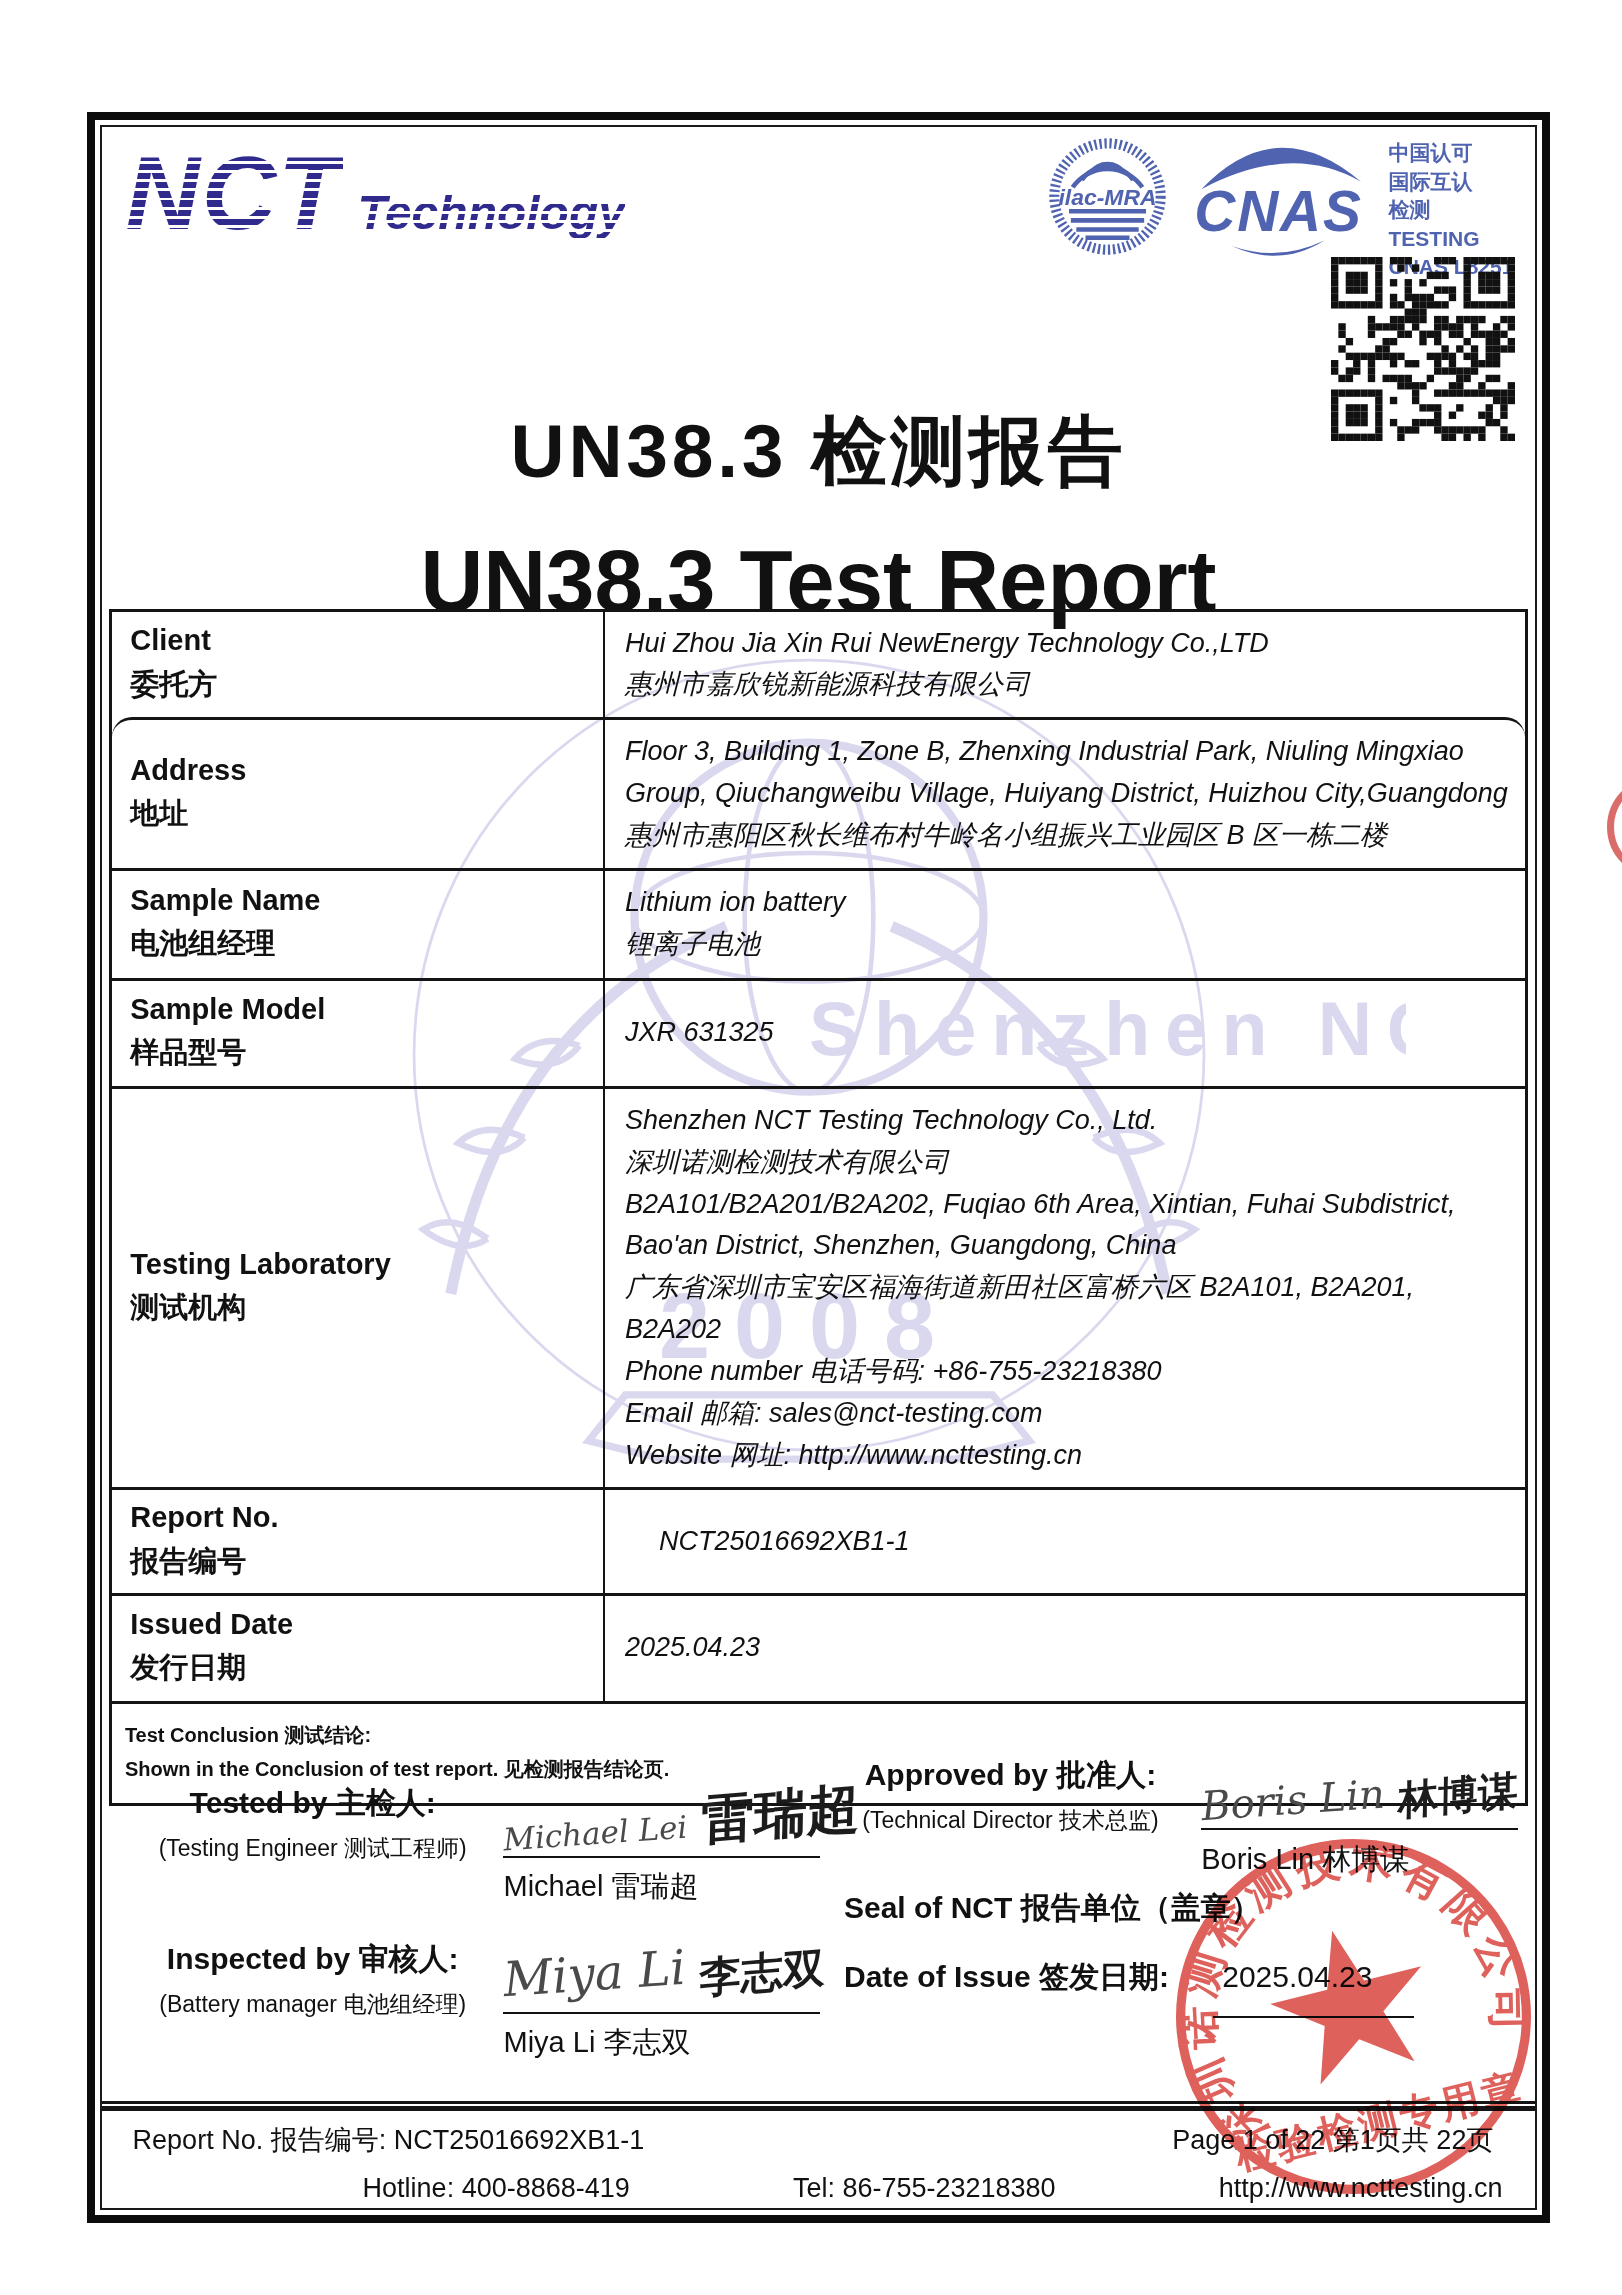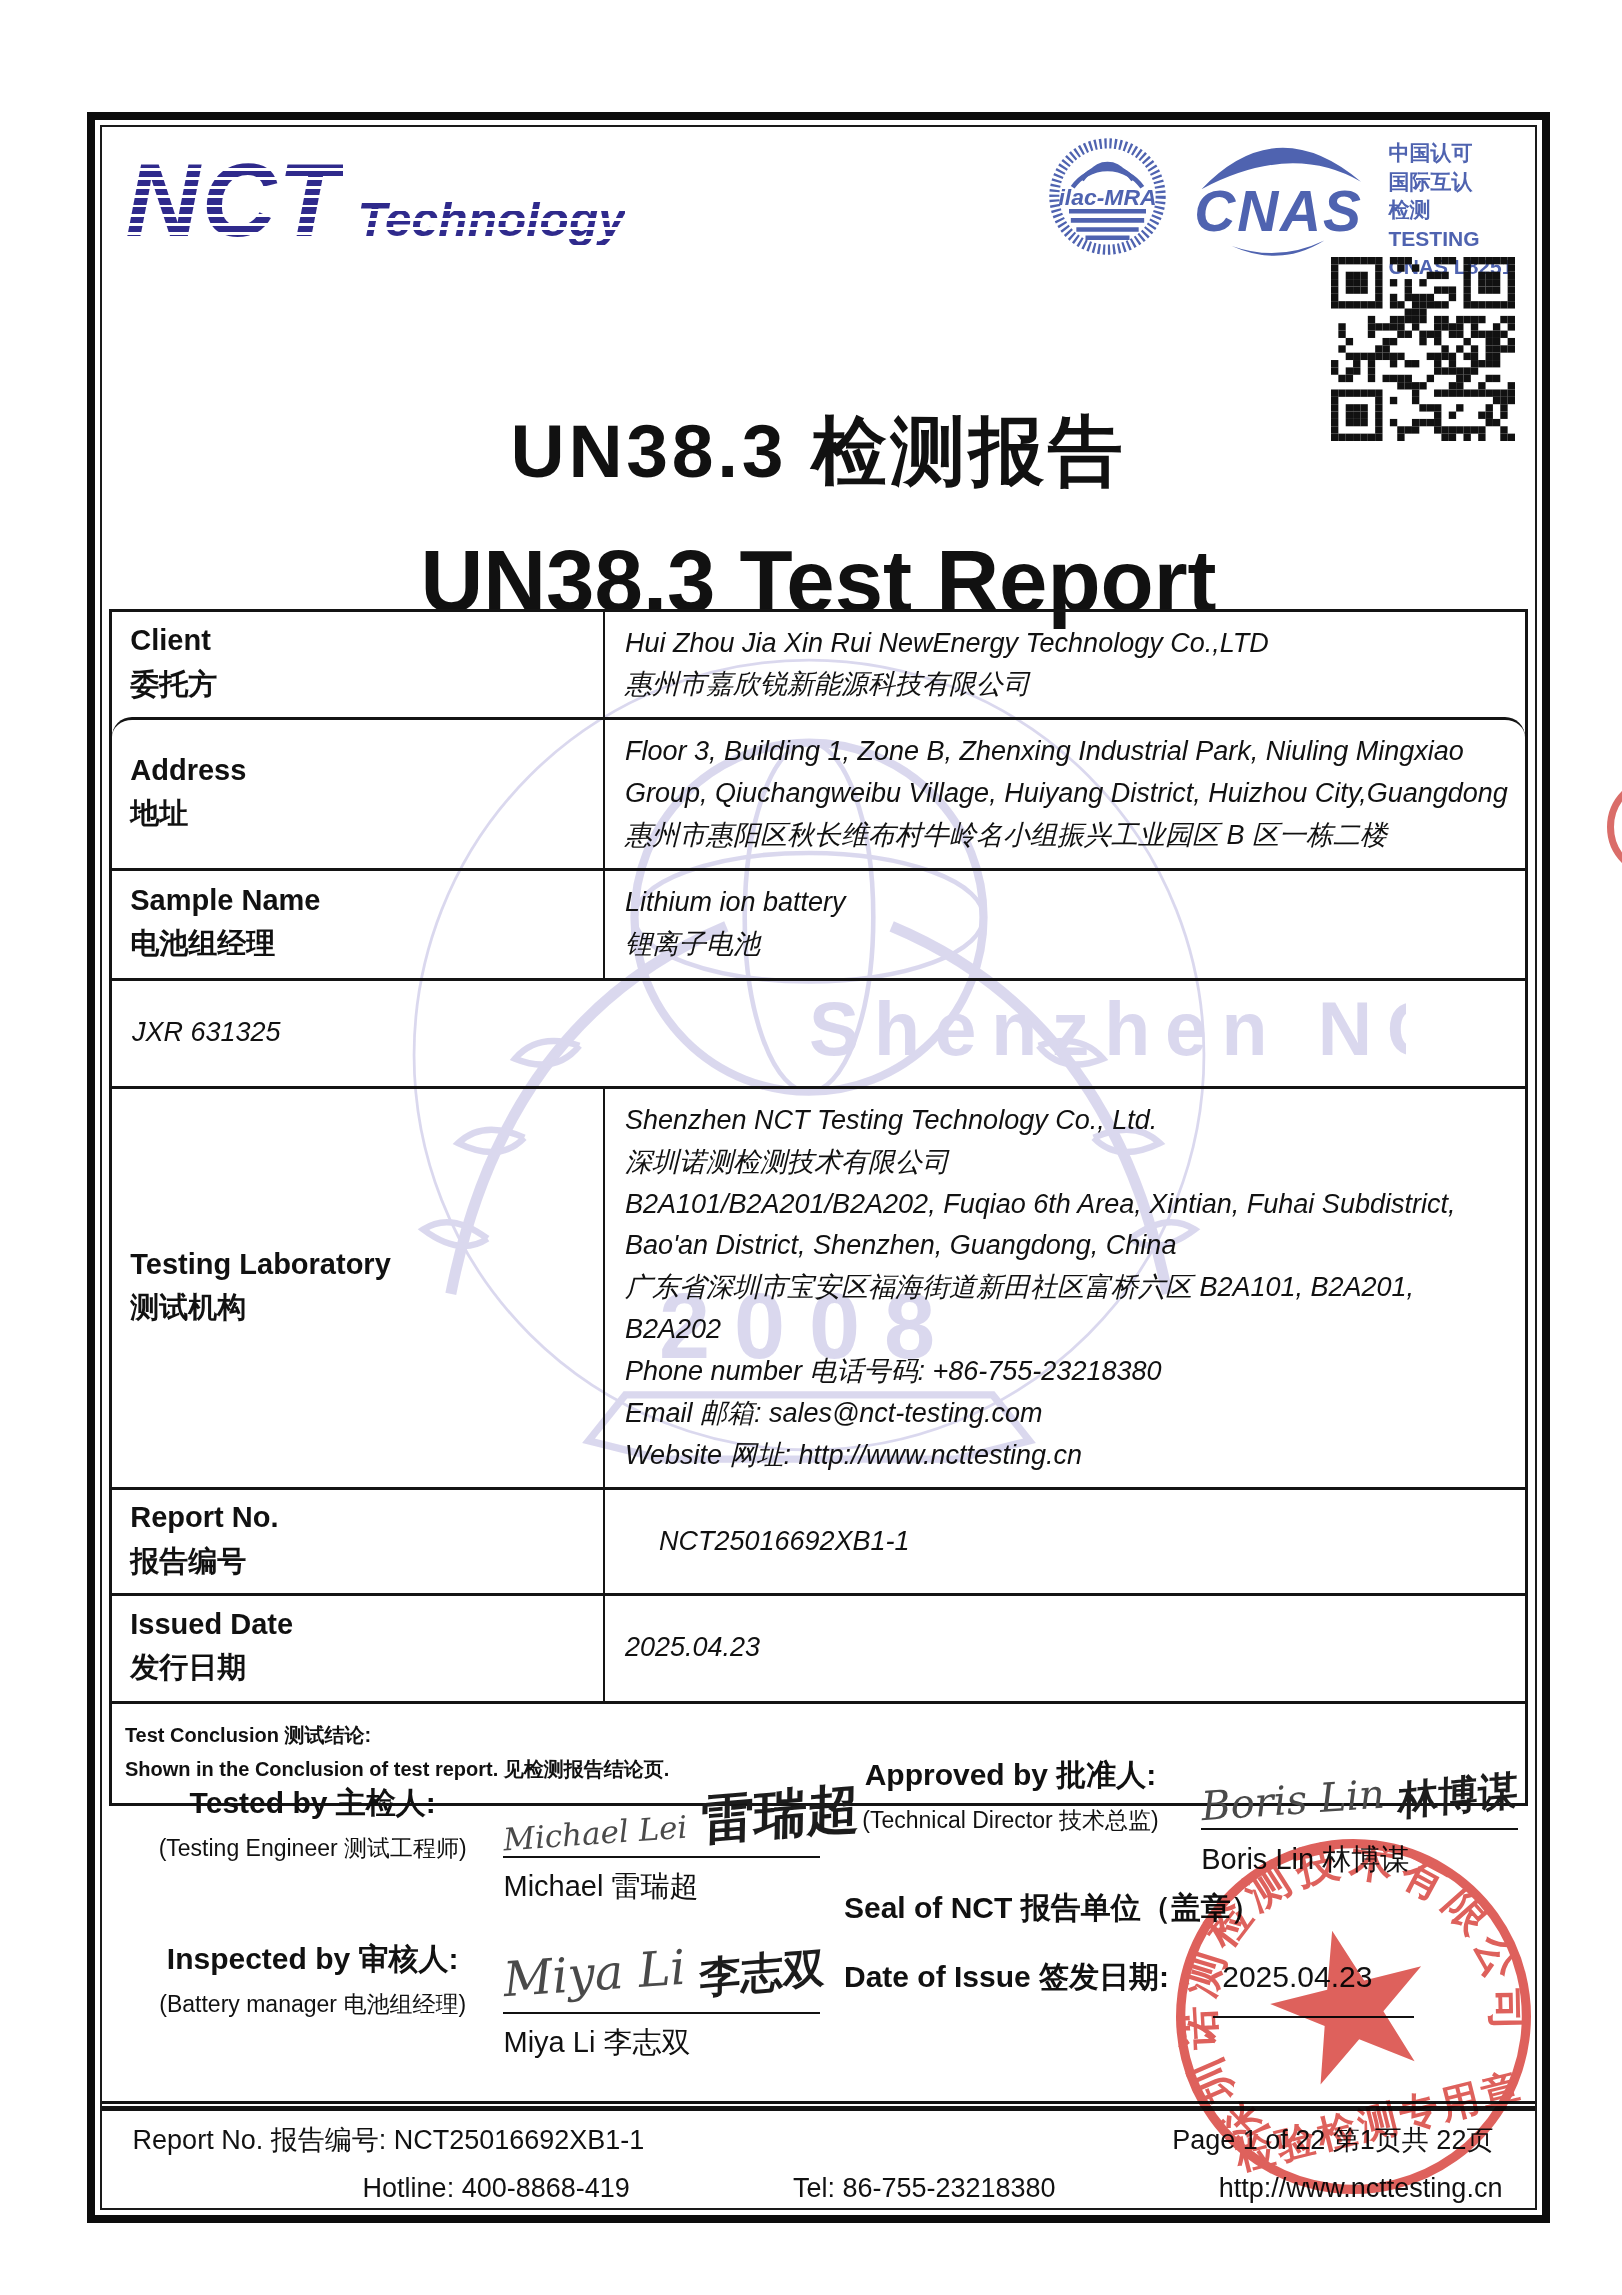--- a/index.html
+++ b/index.html
@@ -8,21 +8,21 @@
   
   .frame-outer{position:absolute;left:87px;top:112px;right:73px;bottom:73px;
                border:8.3px solid #0c0c0c;}
   .frame-inner{position:absolute;inset:4.6px;border:2.8px solid #1a1a1a;}
   .content{position:absolute;inset:0;overflow:hidden;}
 
   
   .watermark{position:absolute;left:110px;top:331px;z-index:0;opacity:.5;}
 
   
-  .brand{position:absolute;left:24px;top:15px;white-space:nowrap;z-index:1;}
+  .brand{position:absolute;left:24px;top:8px;white-space:nowrap;z-index:1;}
   .brand .nct{font-size:103px;font-weight:bold;font-style:italic;color:#2f2a8c;letter-spacing:1.8px;}
   .brand .tech{font-size:48px;font-weight:bold;font-style:italic;color:#2f2a8c;margin-left:14.7px;}
   @supports ((-webkit-background-clip:text) or (background-clip:text)){
     .stripe{background-image:repeating-linear-gradient(180deg,#2f2a8c 0 6.4px,#ffffff 6.4px 9.2px);
             -webkit-background-clip:text;background-clip:text;color:transparent;
             -webkit-text-fill-color:transparent;}
   }
   .accred{position:absolute;right:22px;top:9.2px;display:flex;align-items:flex-start;gap:13px;z-index:1;}
   .accred-text{font-size:21px;font-weight:bold;color:#4f63b0;line-height:1.35;margin-top:3.7px;}
   .qr{position:absolute;left:1229px;top:130px;z-index:1;}
@@ -471,20 +471,24 @@
             <div class="cell label">
               <div>Sample Name</div>
               <div>电池组经理</div>
             </div>
             <div class="cell value">
                 <div>Lithium ion battery</div>
                 <div>锂离子电池</div>
               </div>
           </div>
           <div class="row r3">
+            <div class="cell label">
+              <div>Sample Model</div>
+              <div>样品型号</div>
+            </div>
             <div class="cell value">
                 <div>JXR 631325</div>
               </div>
           </div>
           <div class="row r4">
             <div class="cell label">
               <div>Testing Laboratory</div>
               <div>测试机构</div>
             </div>
             <div class="cell value">

